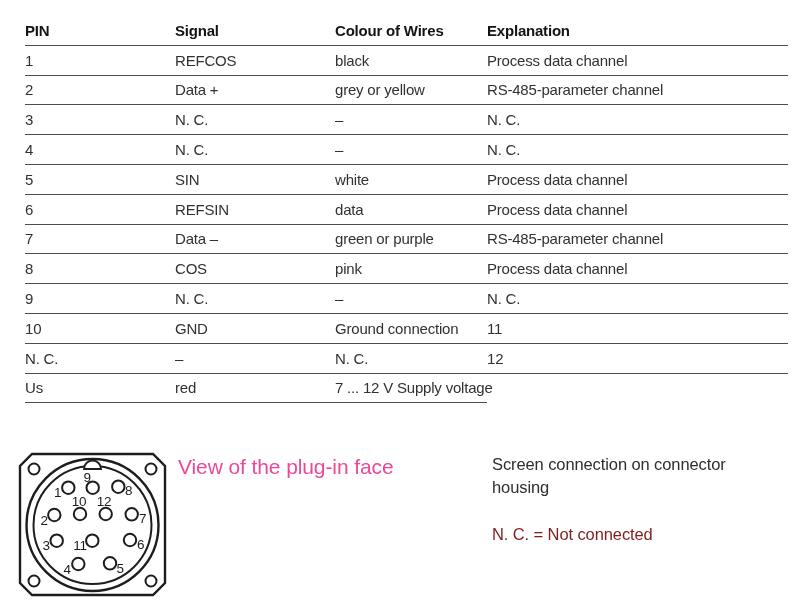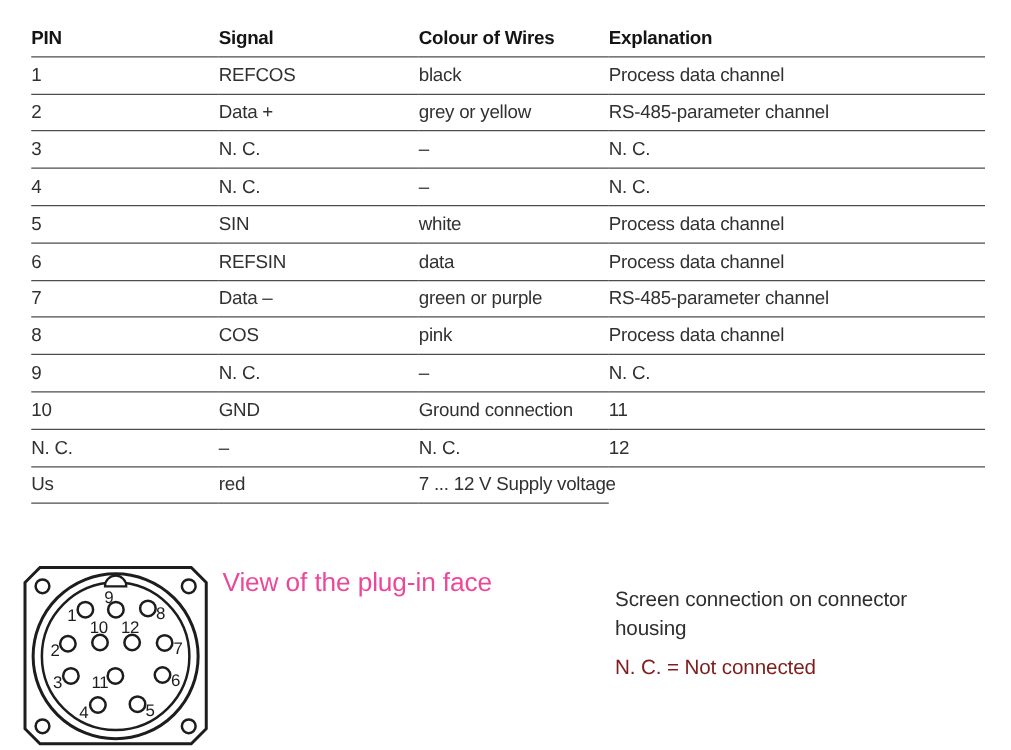--- a/index.html
+++ b/index.html
@@ -22,21 +22,21 @@
   .pin-table > .hcell { font-weight:bold; color:#141414; }
 
   
   .connector-svg { position:absolute; left:15px; top:450px; }
   .diagram-caption {
     position:absolute; left:178px; top:455px;
     font-size:21px; color:#ec4899; letter-spacing:-0.1px;
   }
   .note-screen {
     position:absolute; left:492px; top:453px; width:265px;
-    font-size:16.5px; line-height:23px; color:#2e2e2e; letter-spacing:-0.1px;margin-top:16px;
+    font-size:16.5px; line-height:23px; color:#2e2e2e; letter-spacing:-0.1px;
   }
   .note-nc {
     position:absolute; left:492px; top:525px;
     font-size:16.5px; color:#7f1d1d; letter-spacing:-0.1px;
   }
   .pin-num {
     font-family:"Liberation Sans", sans-serif;
     font-size:13.5px; fill:#1d1d1d; letter-spacing:-0.3px;
   }
 </style>

